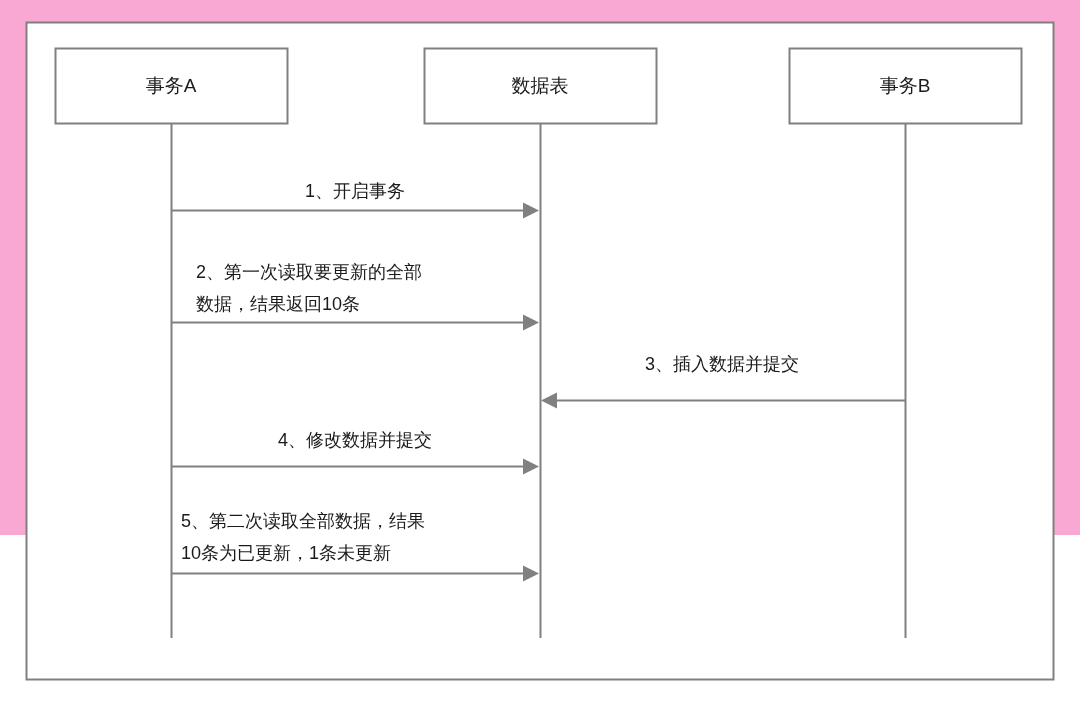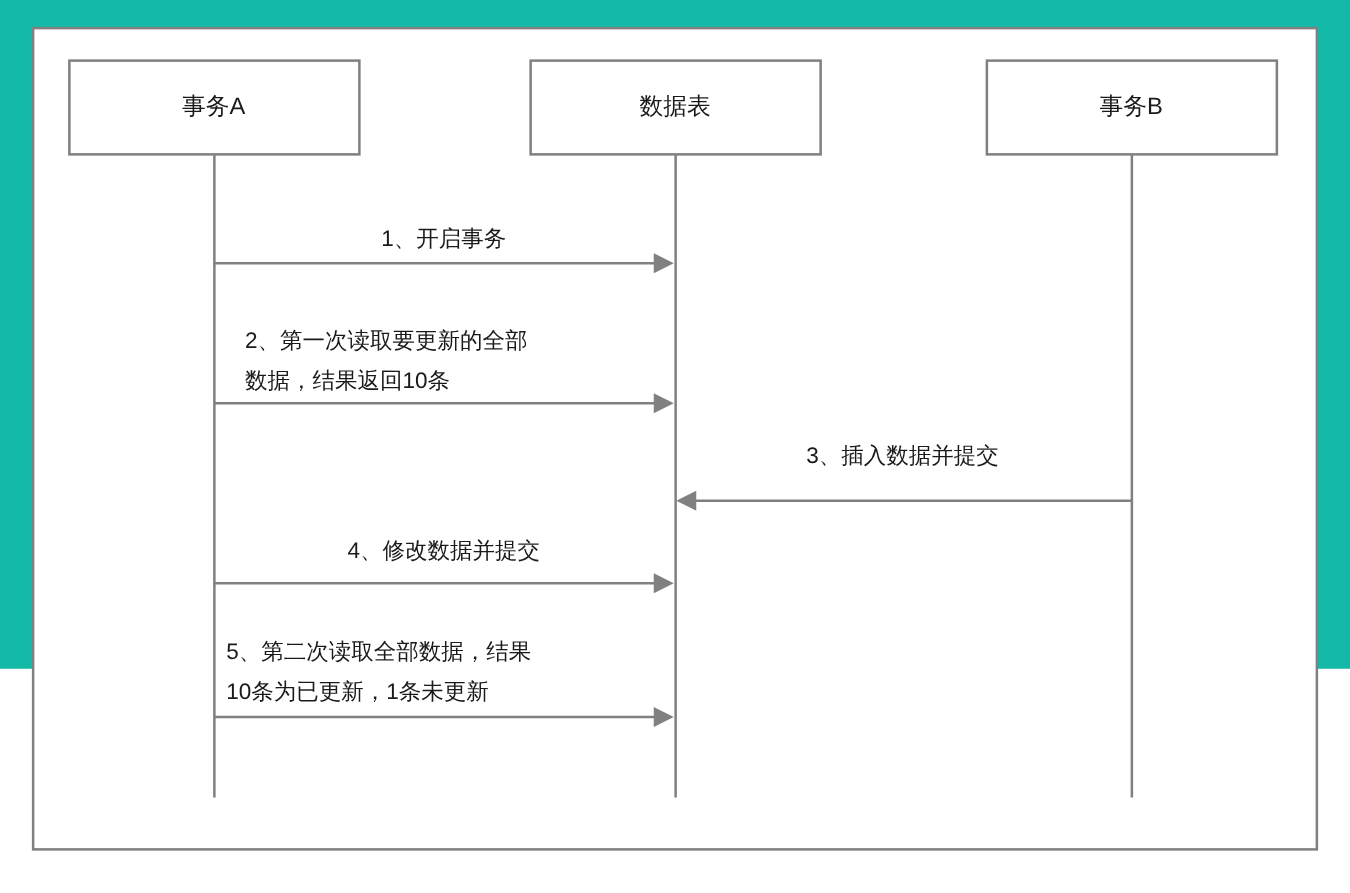--- a/index.html
+++ b/index.html
@@ -11,21 +11,21 @@
     width: 1080px;
     height: 714px;
     font-family: "Liberation Sans", "DejaVu Sans", sans-serif;
     color: #1f1f1f;
     overflow: hidden;
   }
   #canvas {
     position: relative;
     width: 1080px;
     height: 535px;
-    background: #14b8a6;
+    background: #f9a8d4;
   }
   #diagram-svg {
     position: absolute;
     left: 0;
     top: 0;
     width: 1080px;
     height: 714px;
   }
   .lifeline-title {
     font-size: 19px;

